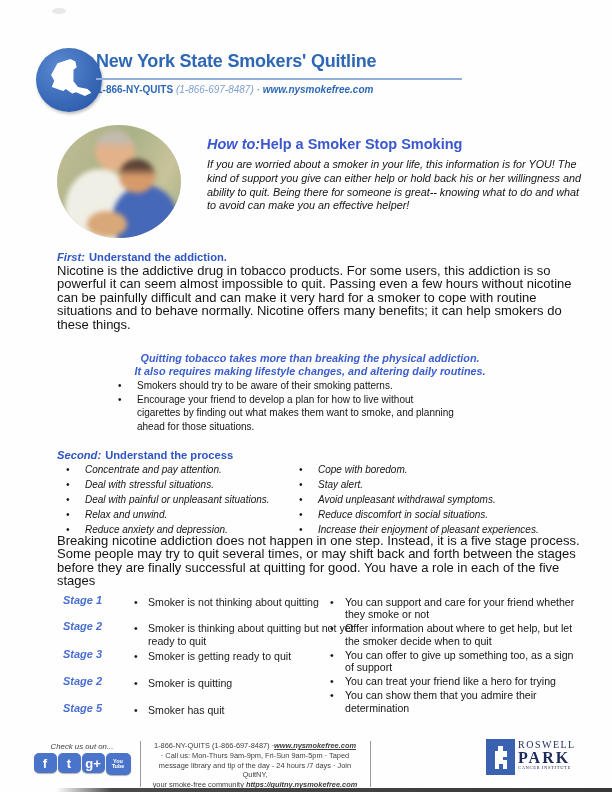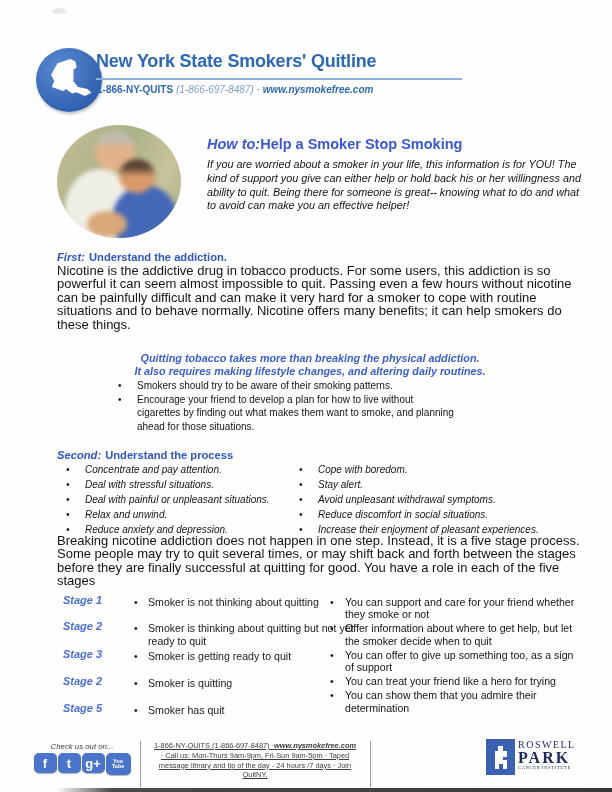--- a/index.html
+++ b/index.html
@@ -52,21 +52,21 @@
   
   .foot{position:absolute;top:710px;left:0;width:612px;height:52px;font-size:7.4px;color:#3d3d3d;margin-top:28px;}
   .social{position:absolute;left:28px;top:4px;width:108px;text-align:center;}
   .social .lbl{font-style:italic;font-size:7.8px;margin-bottom:2px;}
   .icons{display:flex;justify-content:center;gap:1px;}
   .icon{width:23px;height:20px;border-radius:5px;background:#4a74c9;color:#fff;
     display:flex;align-items:center;justify-content:center;font-weight:bold;font-size:13px;
     box-shadow:0 1px 1px rgba(0,0,0,.3);}
   .icon.yt{font-size:5.5px;line-height:5.5px;text-align:center;padding:1px;}
   .vdiv{position:absolute;top:3px;width:1px;height:46px;background:#9a9a9a;}
-  .contact{position:absolute;left:146px;top:3px;width:218px;text-align:center;line-height:9.8px;color:#3d3d3d;text-decoration:underline;}
+  .contact{position:absolute;left:146px;top:3px;width:218px;text-align:center;line-height:9.8px;color:#3d3d3d;}
   .contact .lnk{text-decoration:underline;font-weight:bold;font-style:italic;}
   .credit{position:absolute;left:377px;top:5px;width:104px;line-height:9.6px;}
   .roswell{position:absolute;left:486px;top:1px;display:flex;}
   .ros-box{width:29px;height:36px;background:#3a62b0;position:relative;}
   .ros-txt{margin-left:3px;font-family:"Liberation Serif",serif;color:#1e2a5a;}
   .ros-l1{font-size:10px;letter-spacing:1.5px;line-height:11px;}
   .ros-l2{font-size:16px;font-weight:bold;letter-spacing:2px;line-height:15px;}
   .ros-l3{font-size:4.6px;letter-spacing:.6px;line-height:6px;}
   
   .scan-bottom{position:absolute;left:56px;bottom:0;width:556px;height:4px;
@@ -178,20 +178,21 @@
         <div class="icon">t</div>
         <div class="icon">g+</div>
         <div class="icon yt">You Tube</div>
       </div>
     </div>
     <div class="vdiv" style="left:140px;"></div>
     <div class="contact">
       <div><span>1-866-NY-QUITS (1-866-697-8487)  ·</span><span class="lnk">www.nysmokefree.com</span></div>
       <div>· Call us: Mon-Thurs 9am-9pm,  Fri-Sun 9am-5pm  · Taped</div>
       <div>message library and tip of the day - 24 hours /7 days  · Join QuitNY,</div>
+      <div><span>your smoke-free community </span><span class="lnk">https://quitny.nysmokefree.com</span></div>
     </div>
     <div class="vdiv" style="left:370px;"></div>
     <div class="roswell">
       <div class="ros-box">
         <svg width="29" height="36" viewBox="0 0 29 36">
           <path fill="#ffffff" d="M9 30 V12 h3 v-5 h5 v5 h4 v6 h-4 v3 h4 v9 h-4 v-5 h-4 v5 Z"></path>
         </svg>
       </div>
       <div class="ros-txt">
         <div class="ros-l1">ROSWELL</div>

